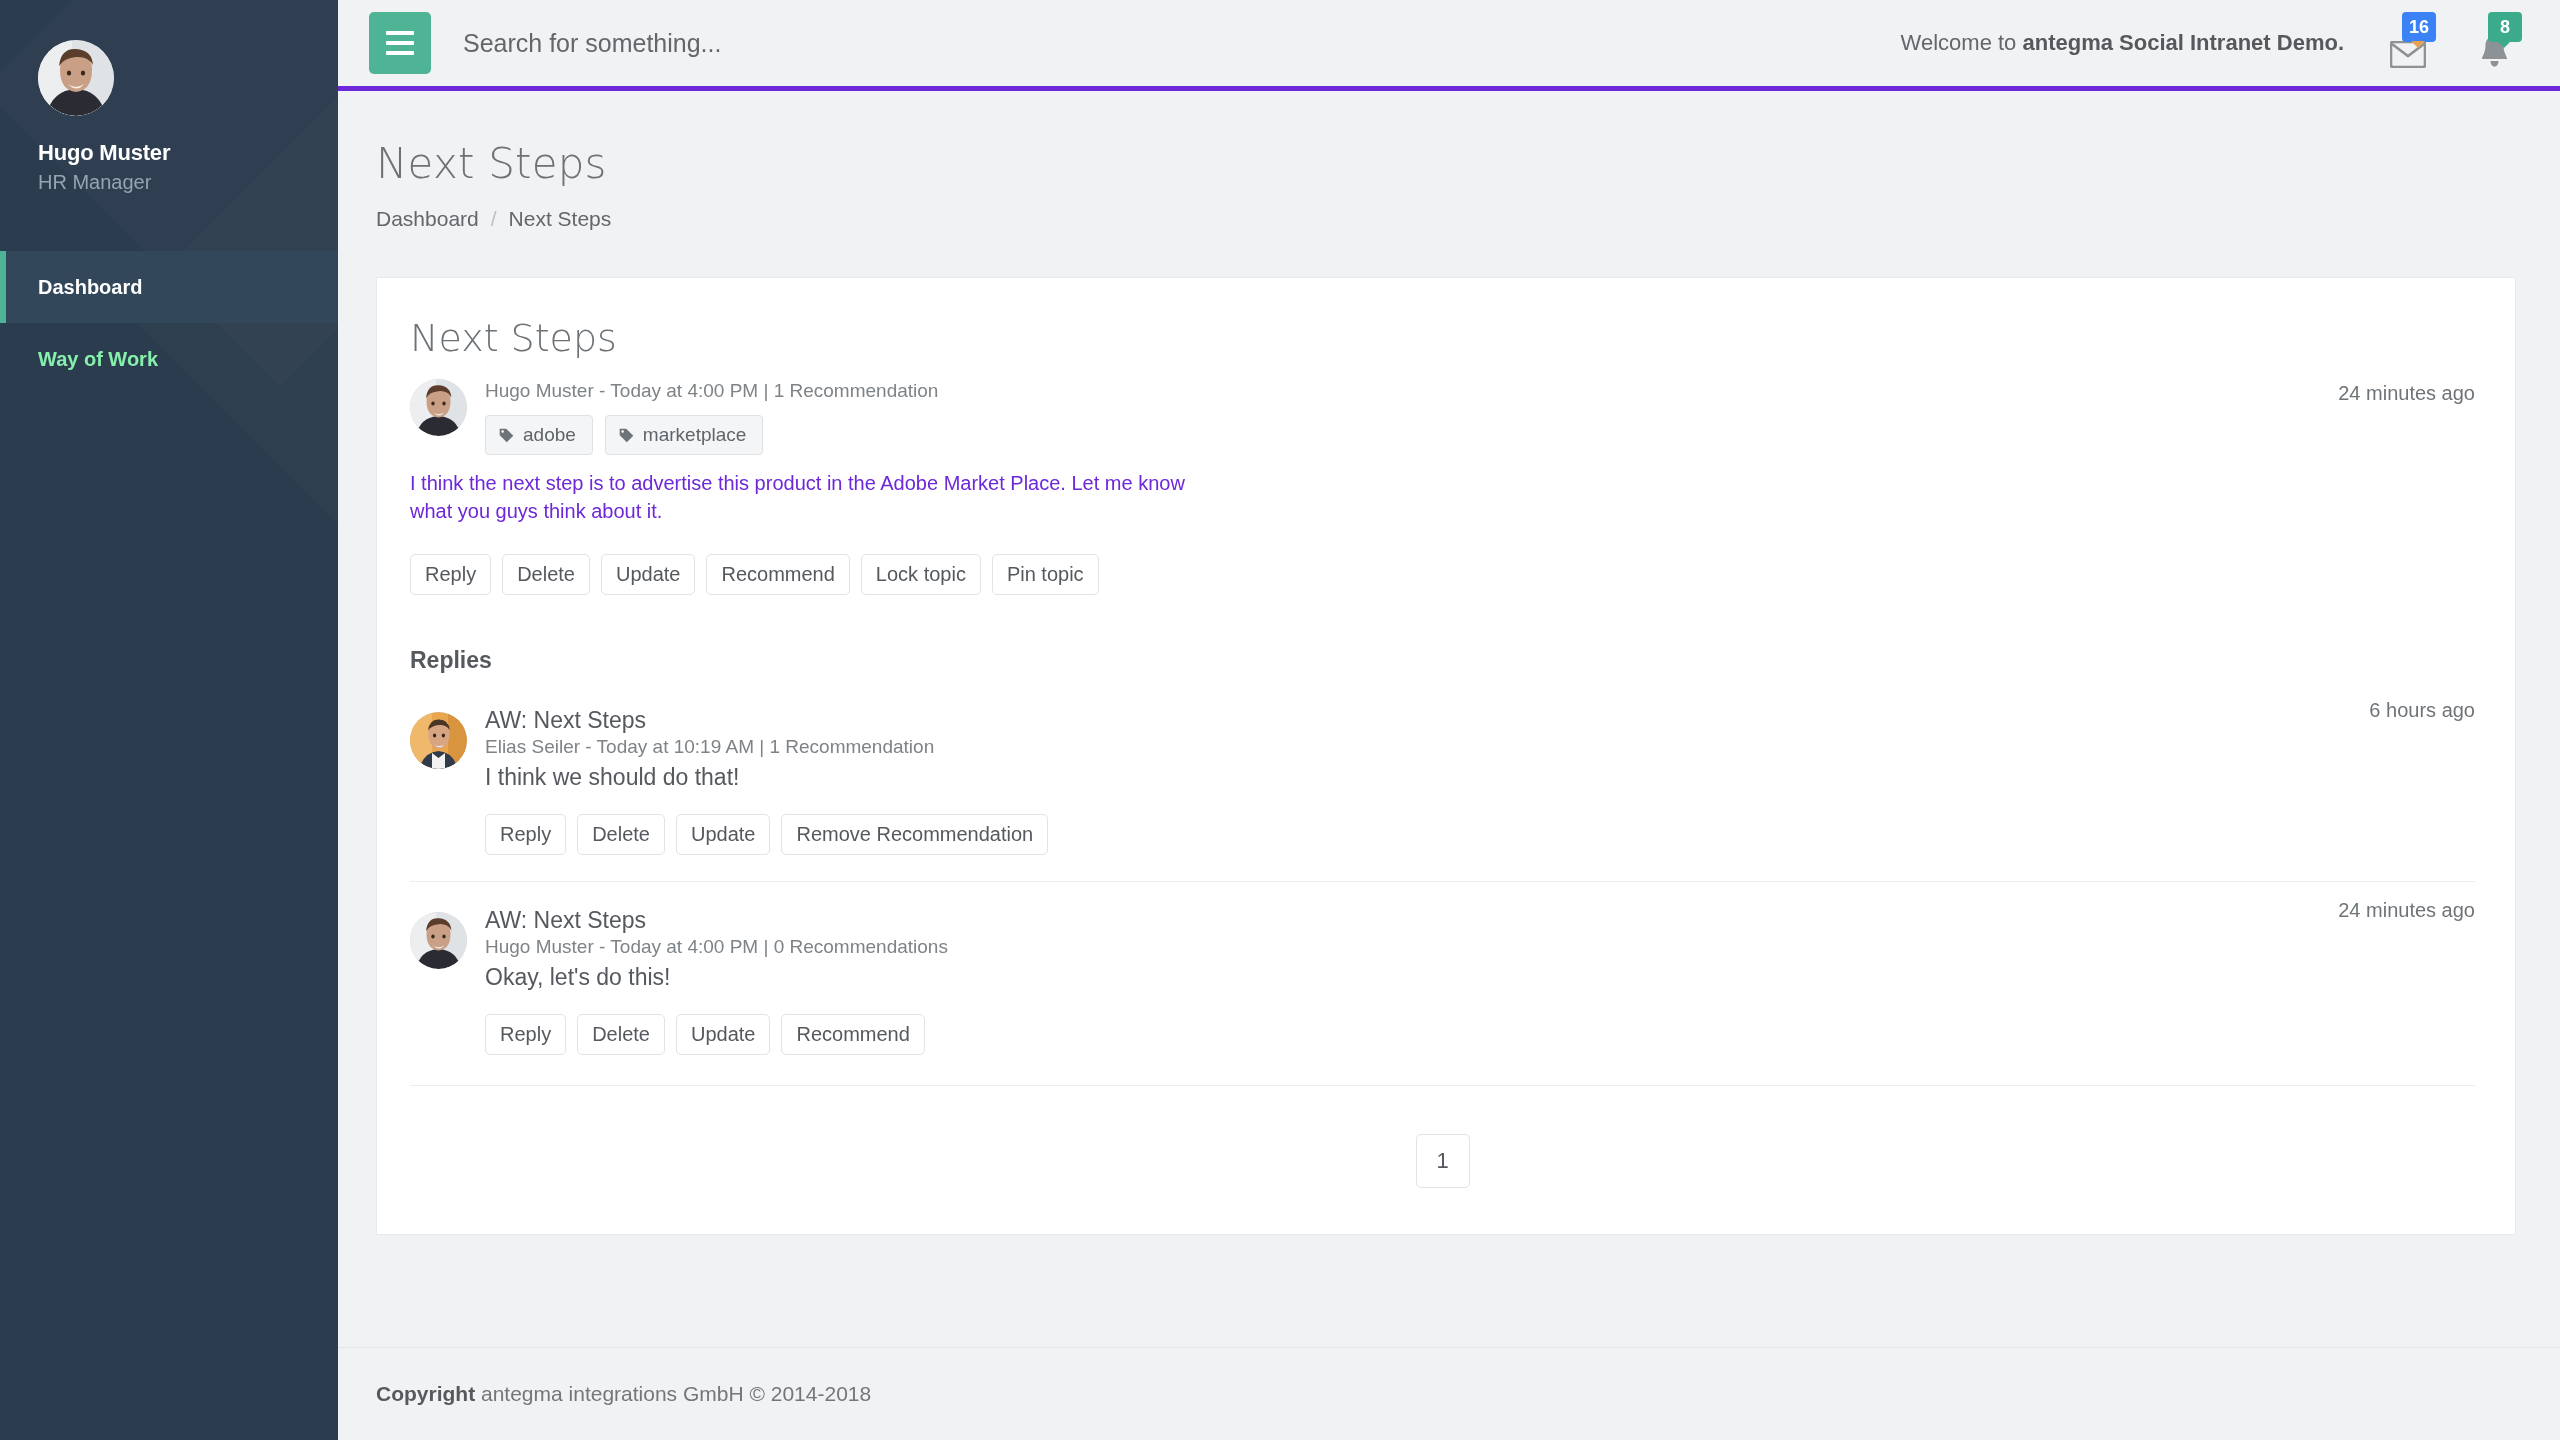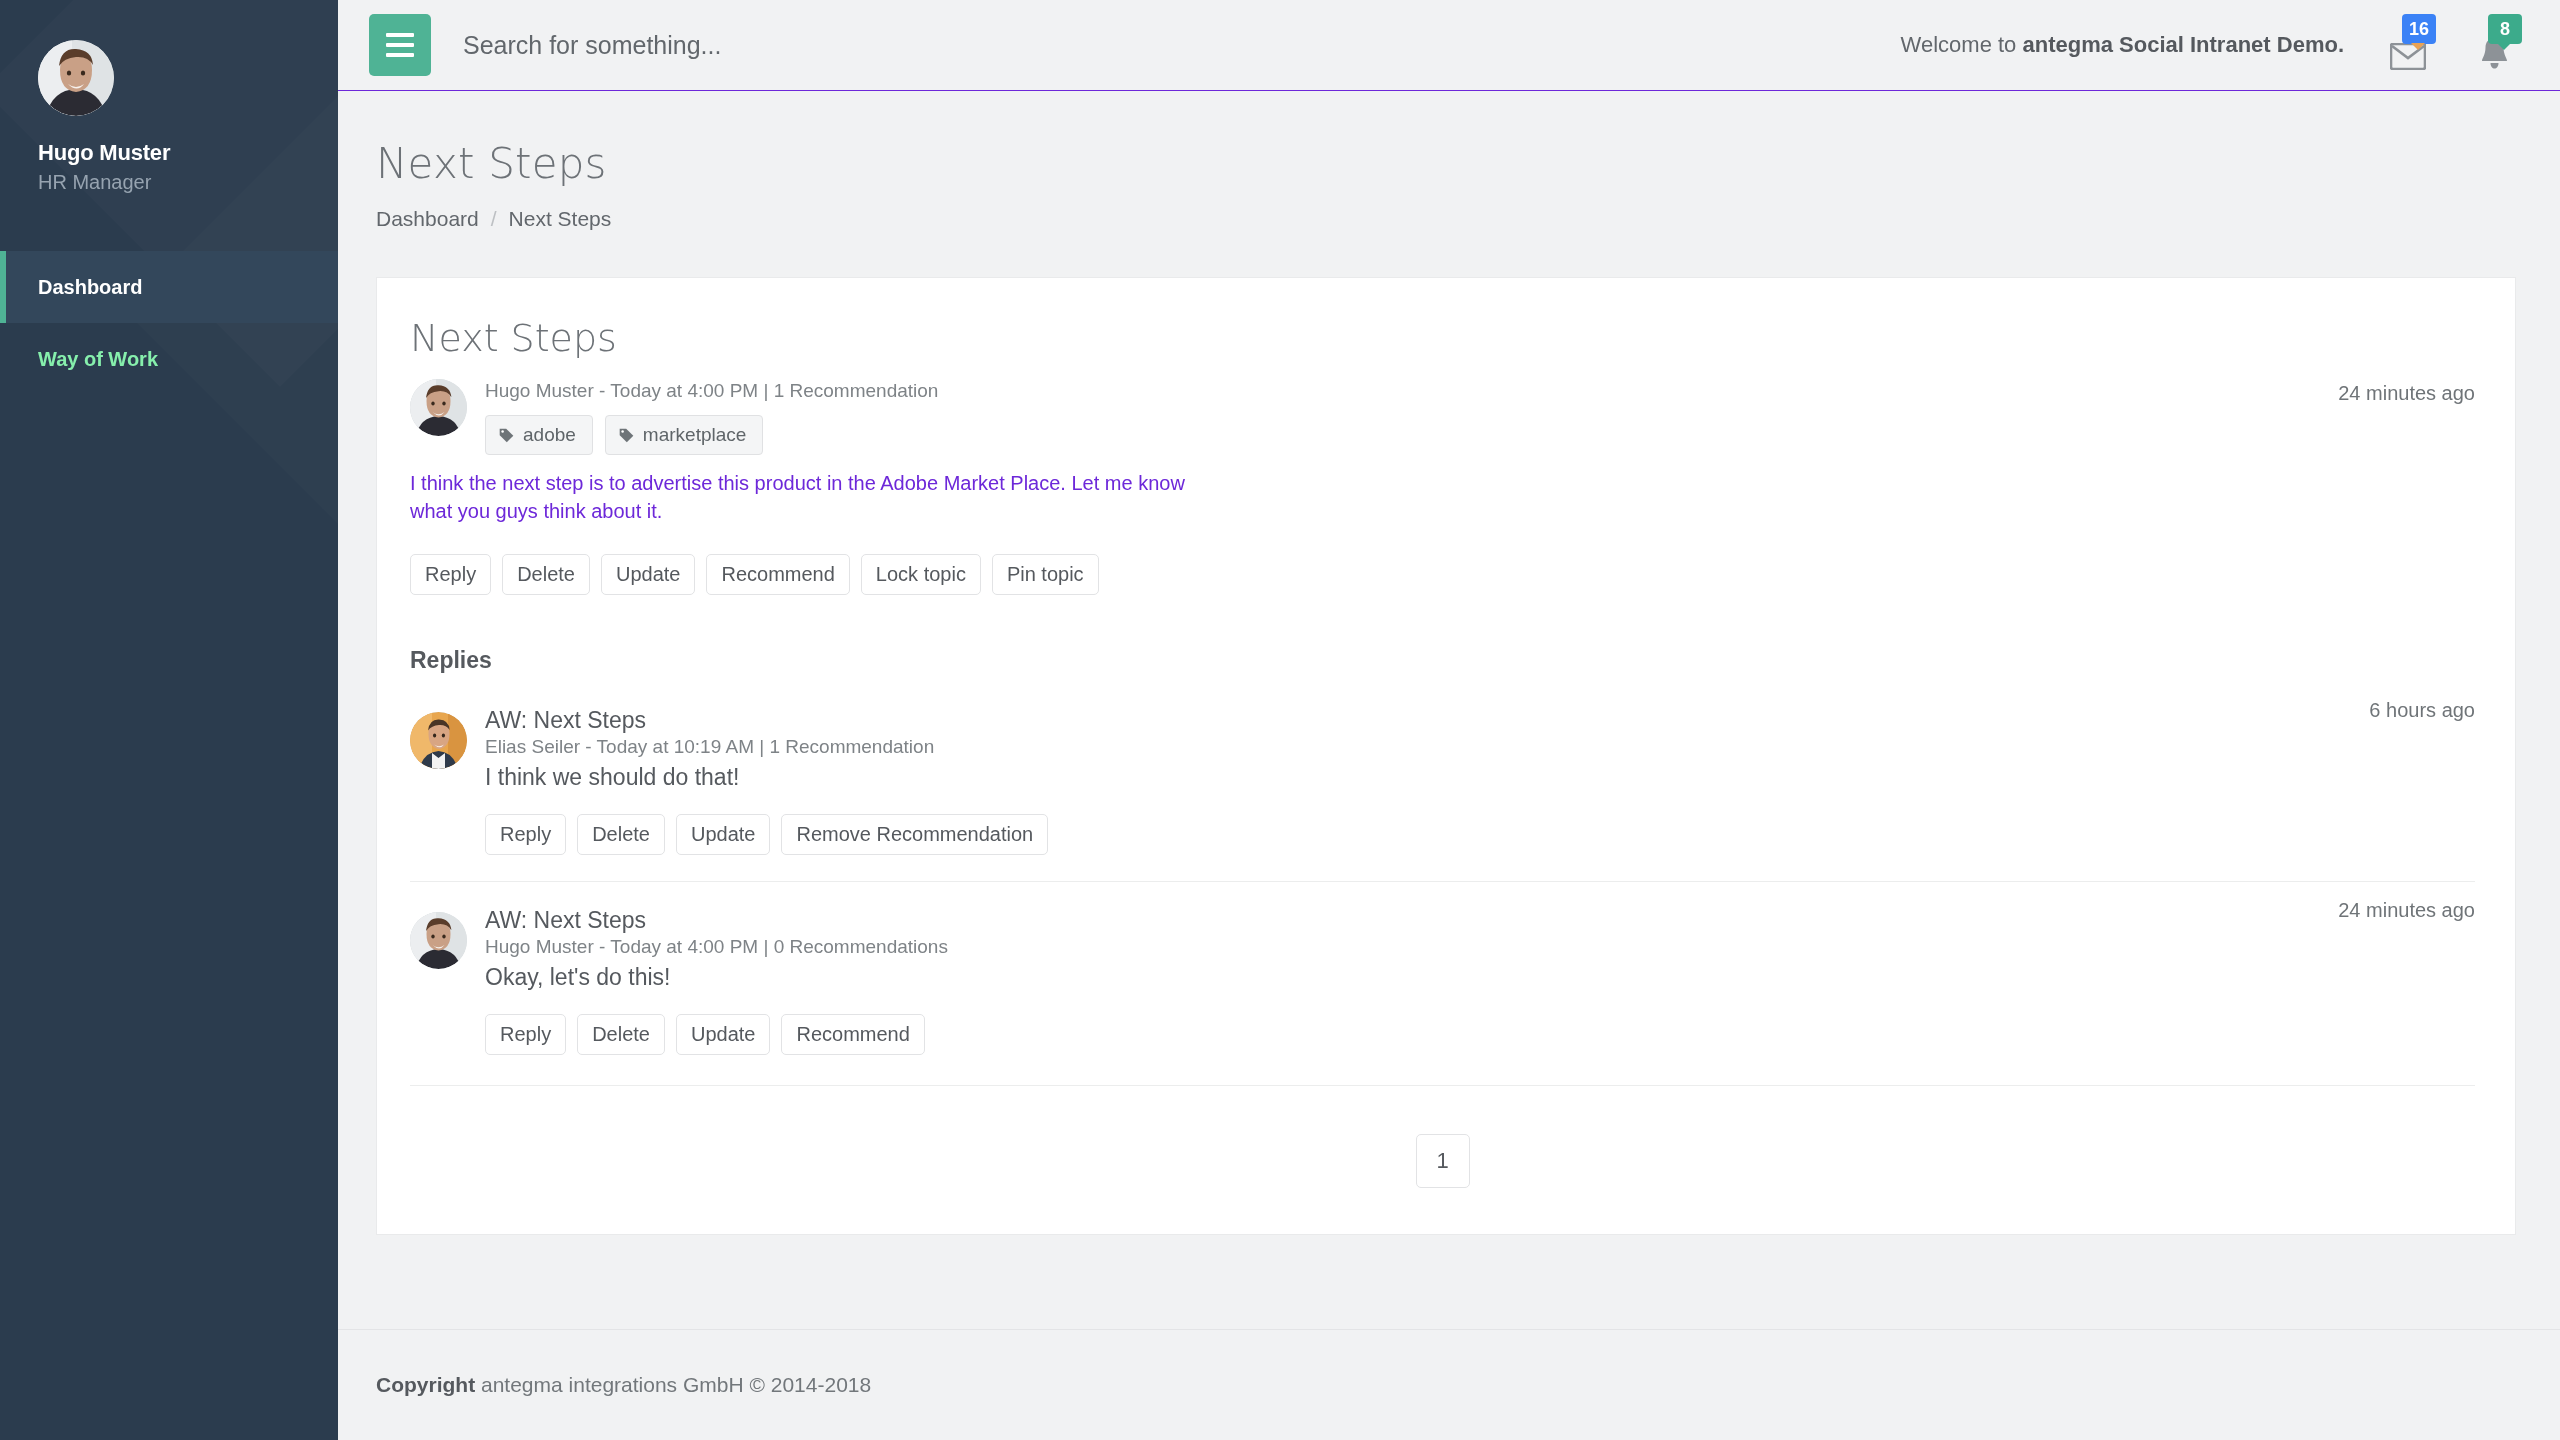--- a/index.html
+++ b/index.html
@@ -86,21 +86,21 @@
     display: flex;
     flex-direction: column;
     background: #f1f2f3;
     min-width: 0;
   }
 
   
   .topbar {
     height: 91px;
     background: #f1f2f3;
-    border-bottom: 1px solid #6d28d9;
+    border-bottom: 5px solid #6d28d9;
     display: flex;
     align-items: center;
     padding: 0 44px 0 31px;
     flex-shrink: 0;
   }
   .menu-btn {
     width: 62px; height: 62px;
     background: #4fb395;
     border-radius: 5px;
     border: none;
@@ -283,21 +283,21 @@
     border: 1px solid #e2e3e5;
     border-radius: 5px;
     display: flex; align-items: center; justify-content: center;
     font-size: 22px;
     color: #55595e;
     cursor: pointer;
   }
 
   
   .footer {
-    height: 111px;
+    height: 93px;
     border-top: 1px solid #e3e4e6;
     background: #f1f2f3;
     display: flex; align-items: center;
     padding-left: 38px;
     font-size: 21px;
     color: #72777b;
     flex-shrink: 0;
     margin-top: 41px;
   }
   .footer b { color: #55595e; font-weight: bold; }

